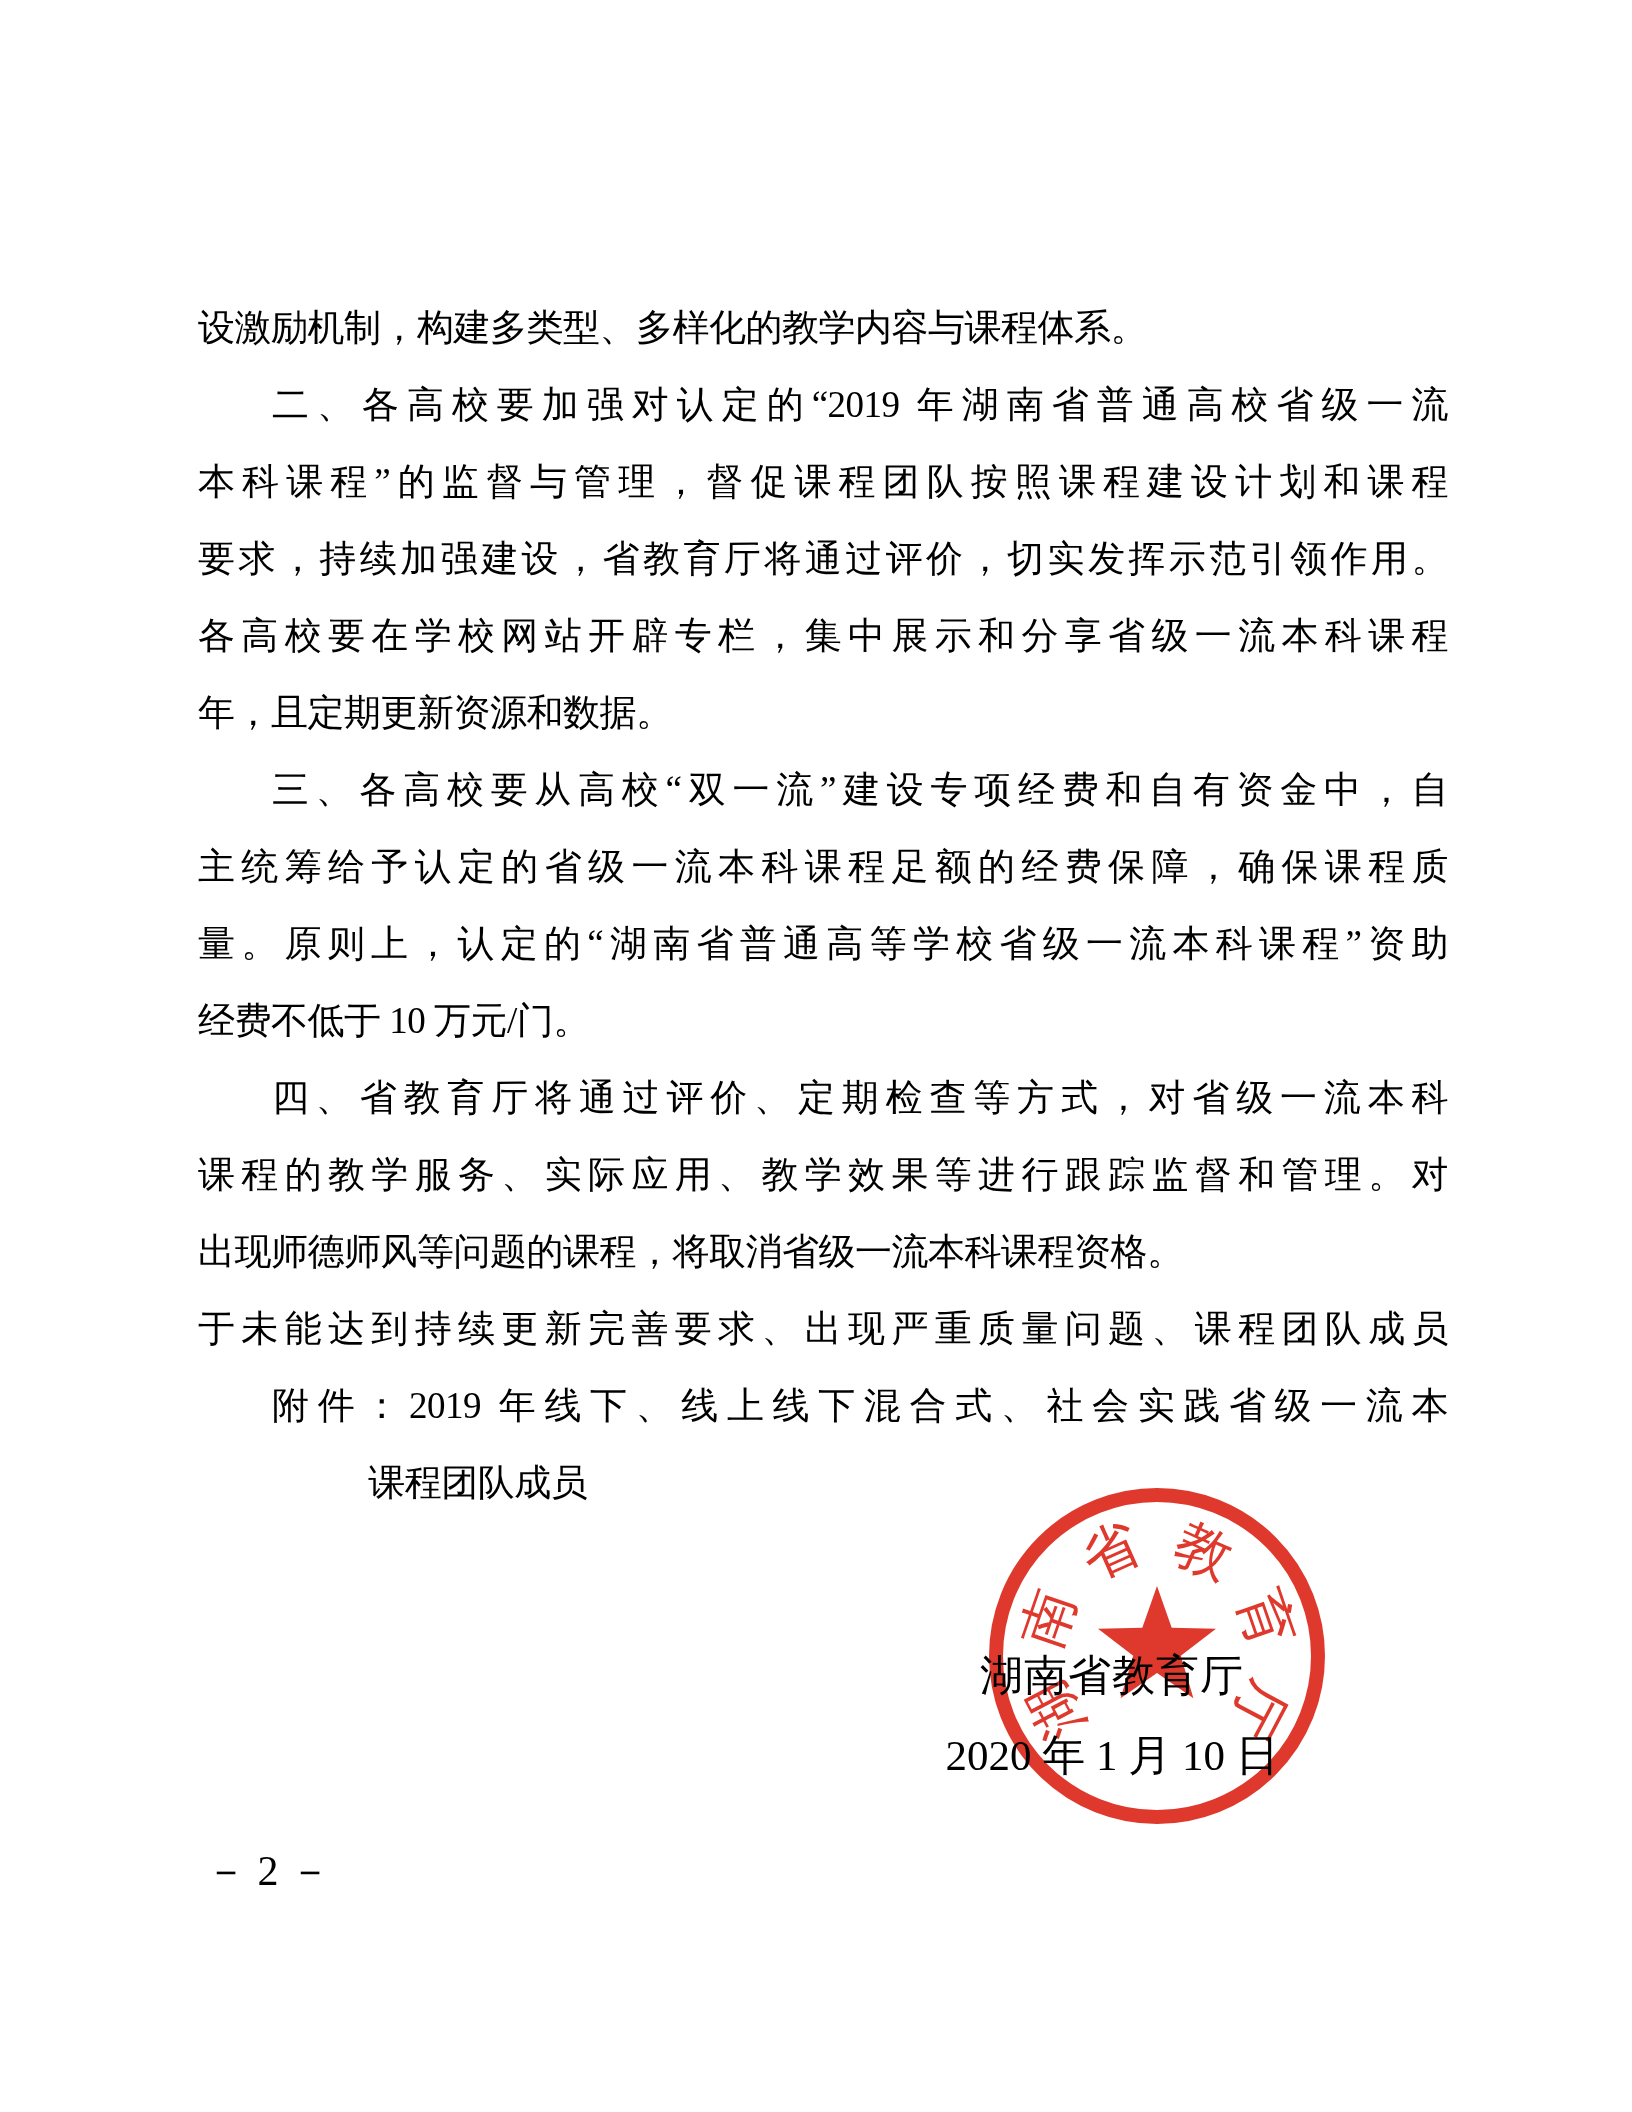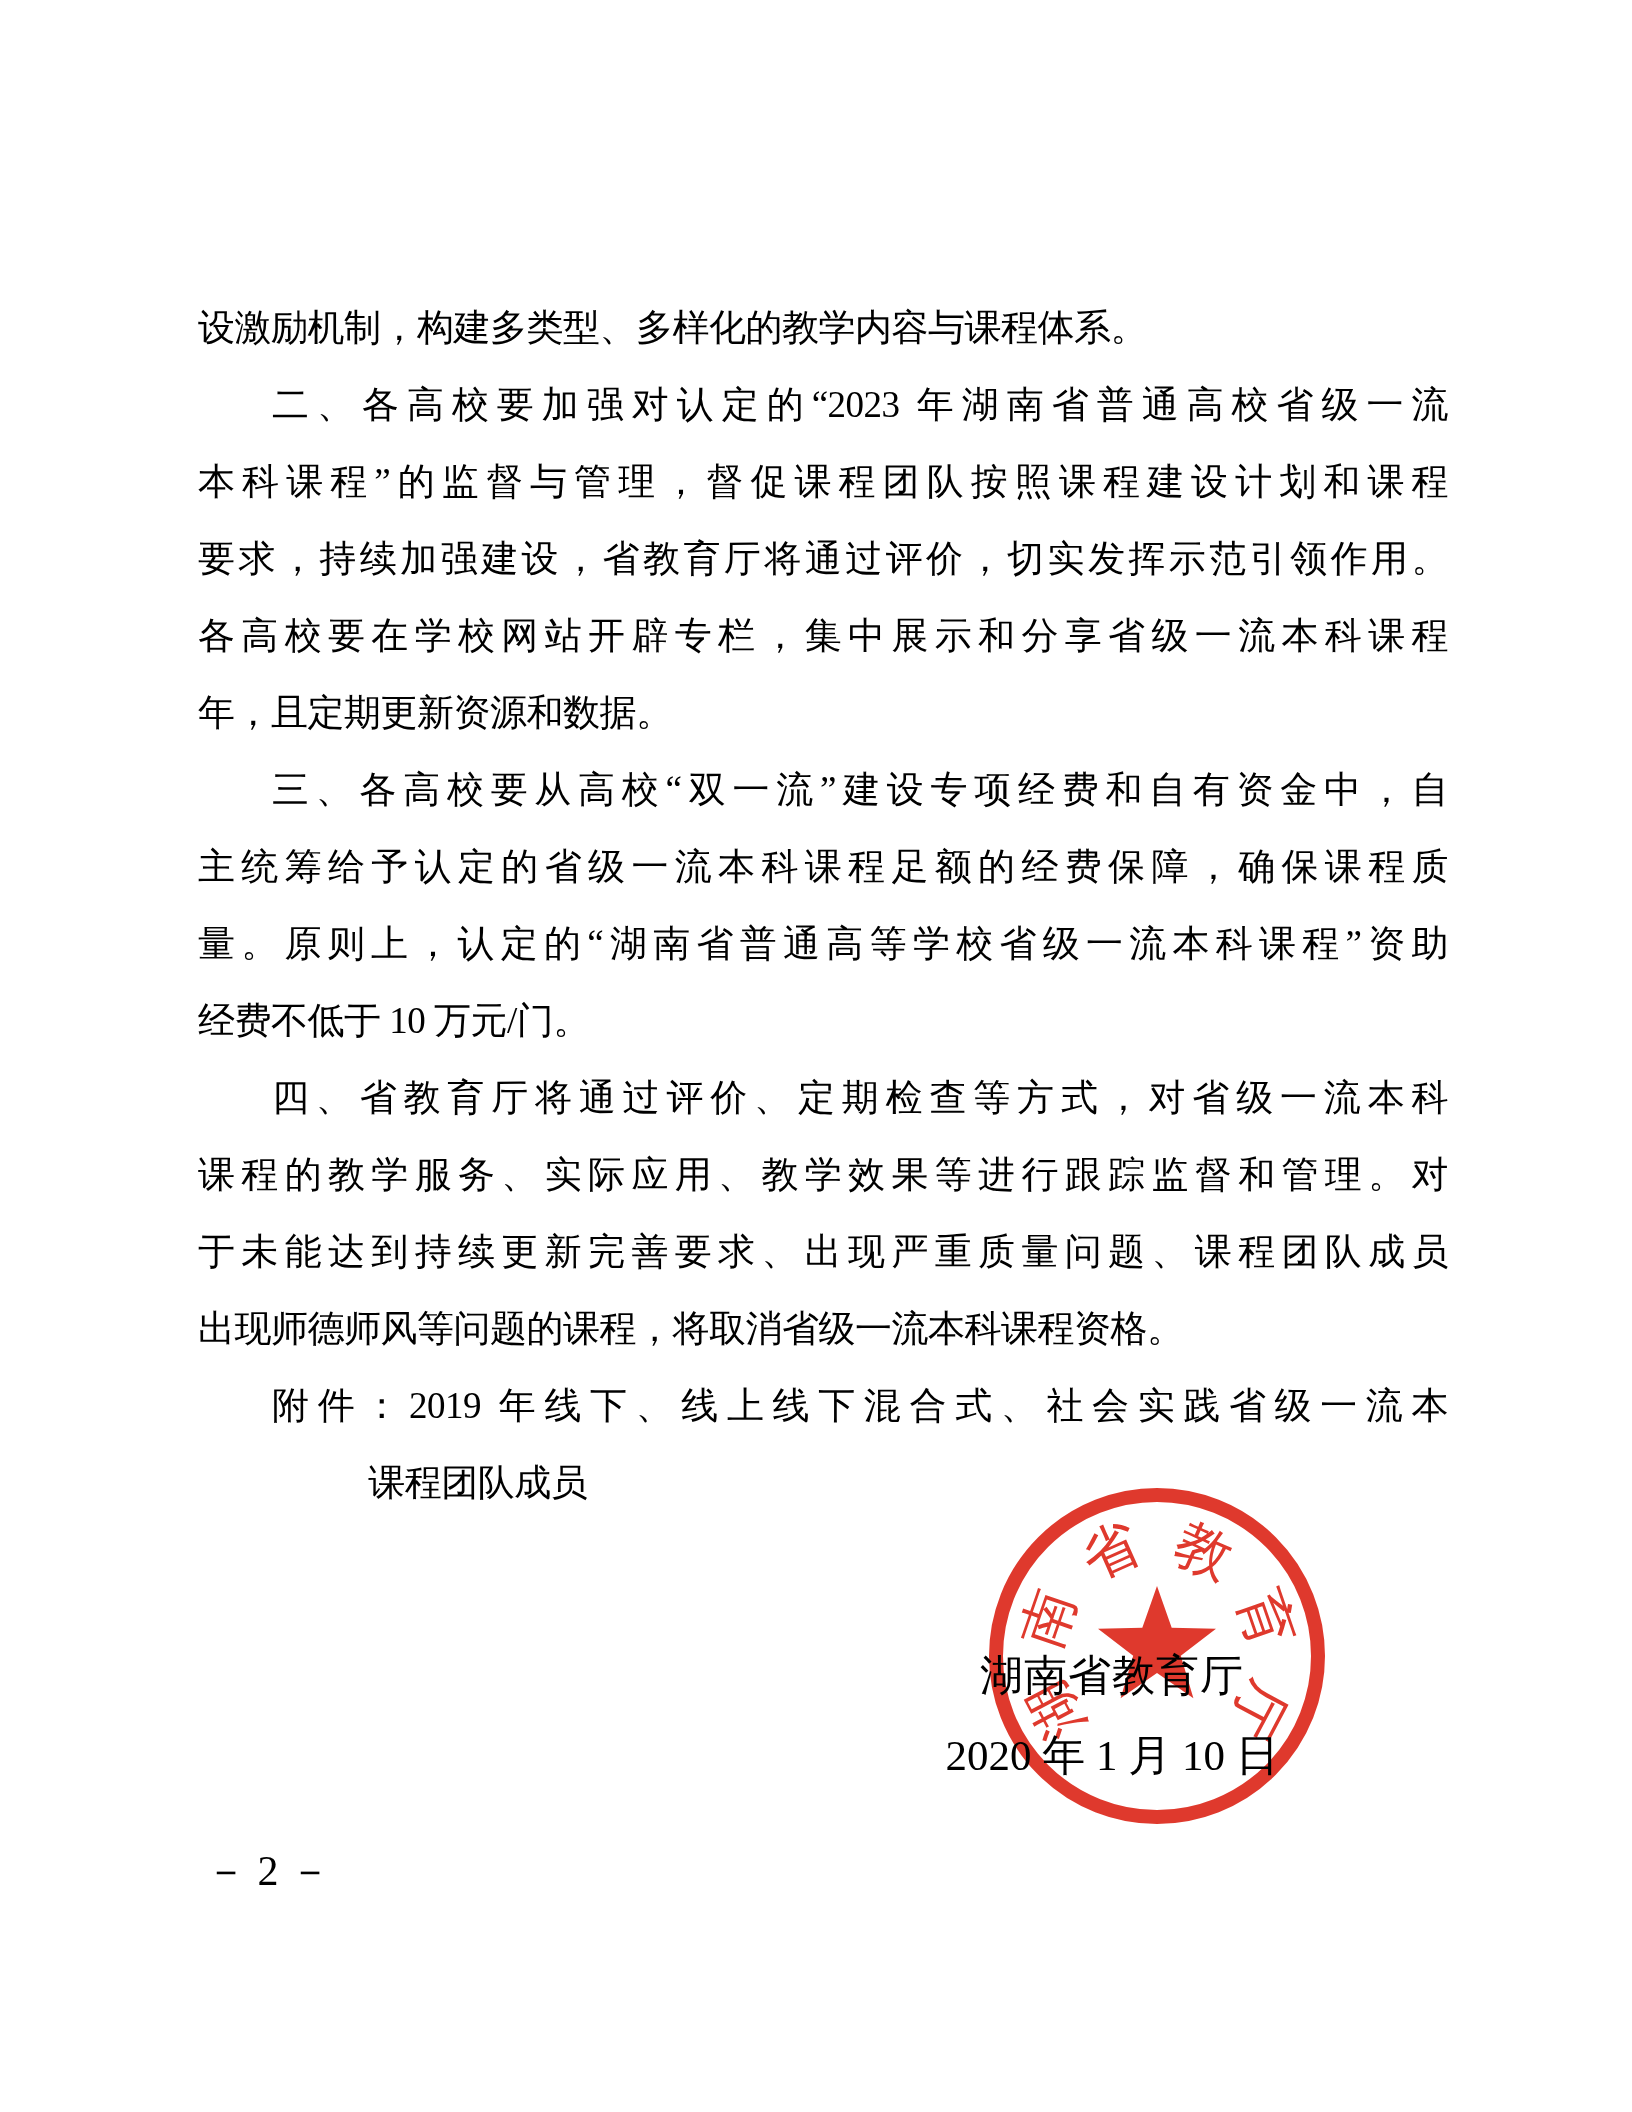--- a/index.html
+++ b/index.html
@@ -62,33 +62,33 @@
     z-index:2;
   }
 </style>
 </head>
 <body>
 
 <div class="page">
 
   <div class="body-text" id="body-text">
       <div class="line" style="text-indent: 0em;">设激励机制，构建多类型、多样化的教学内容与课程体系。</div>
-      <div class="line justify" style="text-indent: 2em;">二、各高校要加强对认定的“2023 年湖南省普通高校省级一流</div>
+      <div class="line justify" style="text-indent: 2em;">二、各高校要加强对认定的“2019 年湖南省普通高校省级一流</div>
       <div class="line justify" style="text-indent: 0em;">本科课程”的监督与管理，督促课程团队按照课程建设计划和课程</div>
       <div class="line justify" style="text-indent: 0em;">要求，持续加强建设，省教育厅将通过评价，切实发挥示范引领作用。</div>
       <div class="line justify" style="text-indent: 0em;">各高校要在学校网站开辟专栏，集中展示和分享省级一流本科课程</div>
       <div class="line" style="text-indent: 0em;">年，且定期更新资源和数据。</div>
       <div class="line justify" style="text-indent: 2em;">三、各高校要从高校“双一流”建设专项经费和自有资金中，自</div>
       <div class="line justify" style="text-indent: 0em;">主统筹给予认定的省级一流本科课程足额的经费保障，确保课程质</div>
       <div class="line justify" style="text-indent: 0em;">量。原则上，认定的“湖南省普通高等学校省级一流本科课程”资助</div>
       <div class="line" style="text-indent: 0em;">经费不低于 10 万元/门。</div>
       <div class="line justify" style="text-indent: 2em;">四、省教育厅将通过评价、定期检查等方式，对省级一流本科</div>
       <div class="line justify" style="text-indent: 0em;">课程的教学服务、实际应用、教学效果等进行跟踪监督和管理。对</div>
+      <div class="line" style="text-indent: 0em;">出现师德师风等问题的课程，将取消省级一流本科课程资格。</div>
       <div class="line justify" style="text-indent: 0em;">于未能达到持续更新完善要求、出现严重质量问题、课程团队成员</div>
-      <div class="line" style="text-indent: 0em;">出现师德师风等问题的课程，将取消省级一流本科课程资格。</div>
       <div class="line justify" style="text-indent: 2em;">附件：2019 年线下、线上线下混合式、社会实践省级一流本</div>
       <div class="line" style="text-indent: 4.6em;">课程团队成员</div>
     </div>
 
   <div class="seal">
     <svg id="seal-svg" width="360" height="360" viewBox="0 0 360 360">
       <circle id="seal-ring" cx="180" cy="180" r="161" fill="none" stroke-width="14" stroke="#dd2b1e"></circle>
       <polygon id="seal-star" points="0,-62 14.7,-20.2 59,-19.2 23.8,7.7 36.4,50.2 0,25 -36.4,50.2 -23.8,7.7 -59,-19.2 -14.7,-20.2" transform="translate(180,172)" fill="#dd2b1e"></polygon>
       <g id="seal-chars">
           <text x="180" y="84" text-anchor="middle" font-size="56" fill="#dd2b1e" transform="rotate(-118,180,180)">湖</text>

